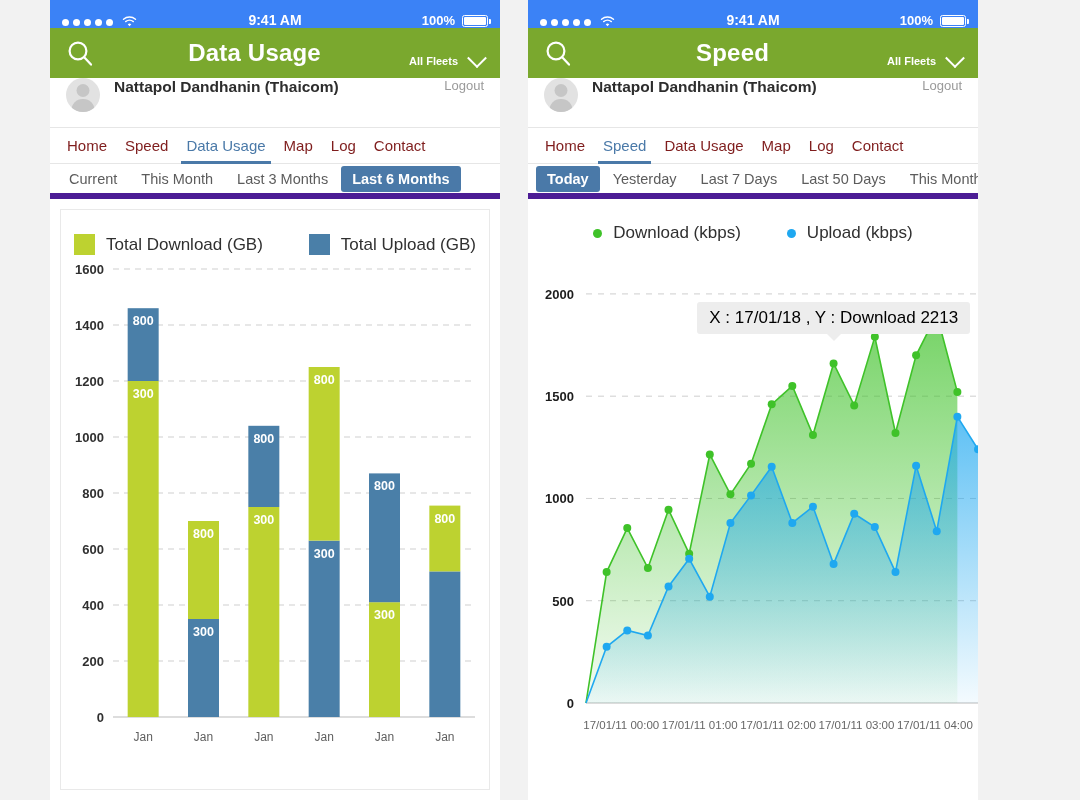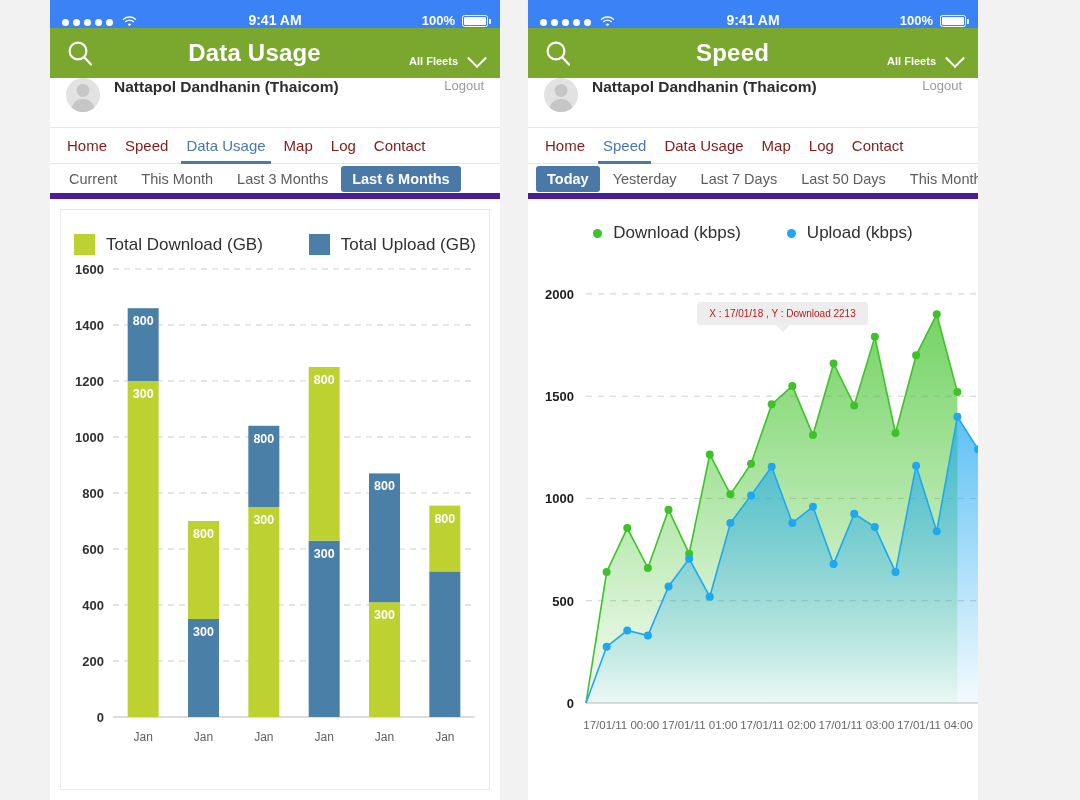--- a/index.html
+++ b/index.html
@@ -83,22 +83,22 @@
   .legend { display: flex; justify-content: center; gap: 46px; padding-top: 24px; }
   .lg { display: flex; align-items: center; gap: 11px; font-size: 17px; color: #303030; }
   .sw { width: 21px; height: 21px; }
   .sw-dot { width: 9px; height: 9px; border-radius: 50%; }
 
   svg { display: block; }
   text { font-family: "Liberation Sans", sans-serif; }
 
   
   .tip {
-    position: absolute; background: #ededed; color: #b91c1c;
-    font-size: 10px; padding: 6px 12px; border-radius: 3px; white-space: nowrap;
+    position: absolute; background: #ededed; color: #000000;
+    font-size: 17px; padding: 6px 12px; border-radius: 3px; white-space: nowrap;
   }
   .tip::after {
     content:""; position:absolute; left:50%; bottom:-7px; margin-left:-7px;
     border-left:7px solid transparent; border-right:7px solid transparent; border-top:7px solid #ededed;
   }
 </style>
 </head>
 <body>
 
 <div class="stage">

